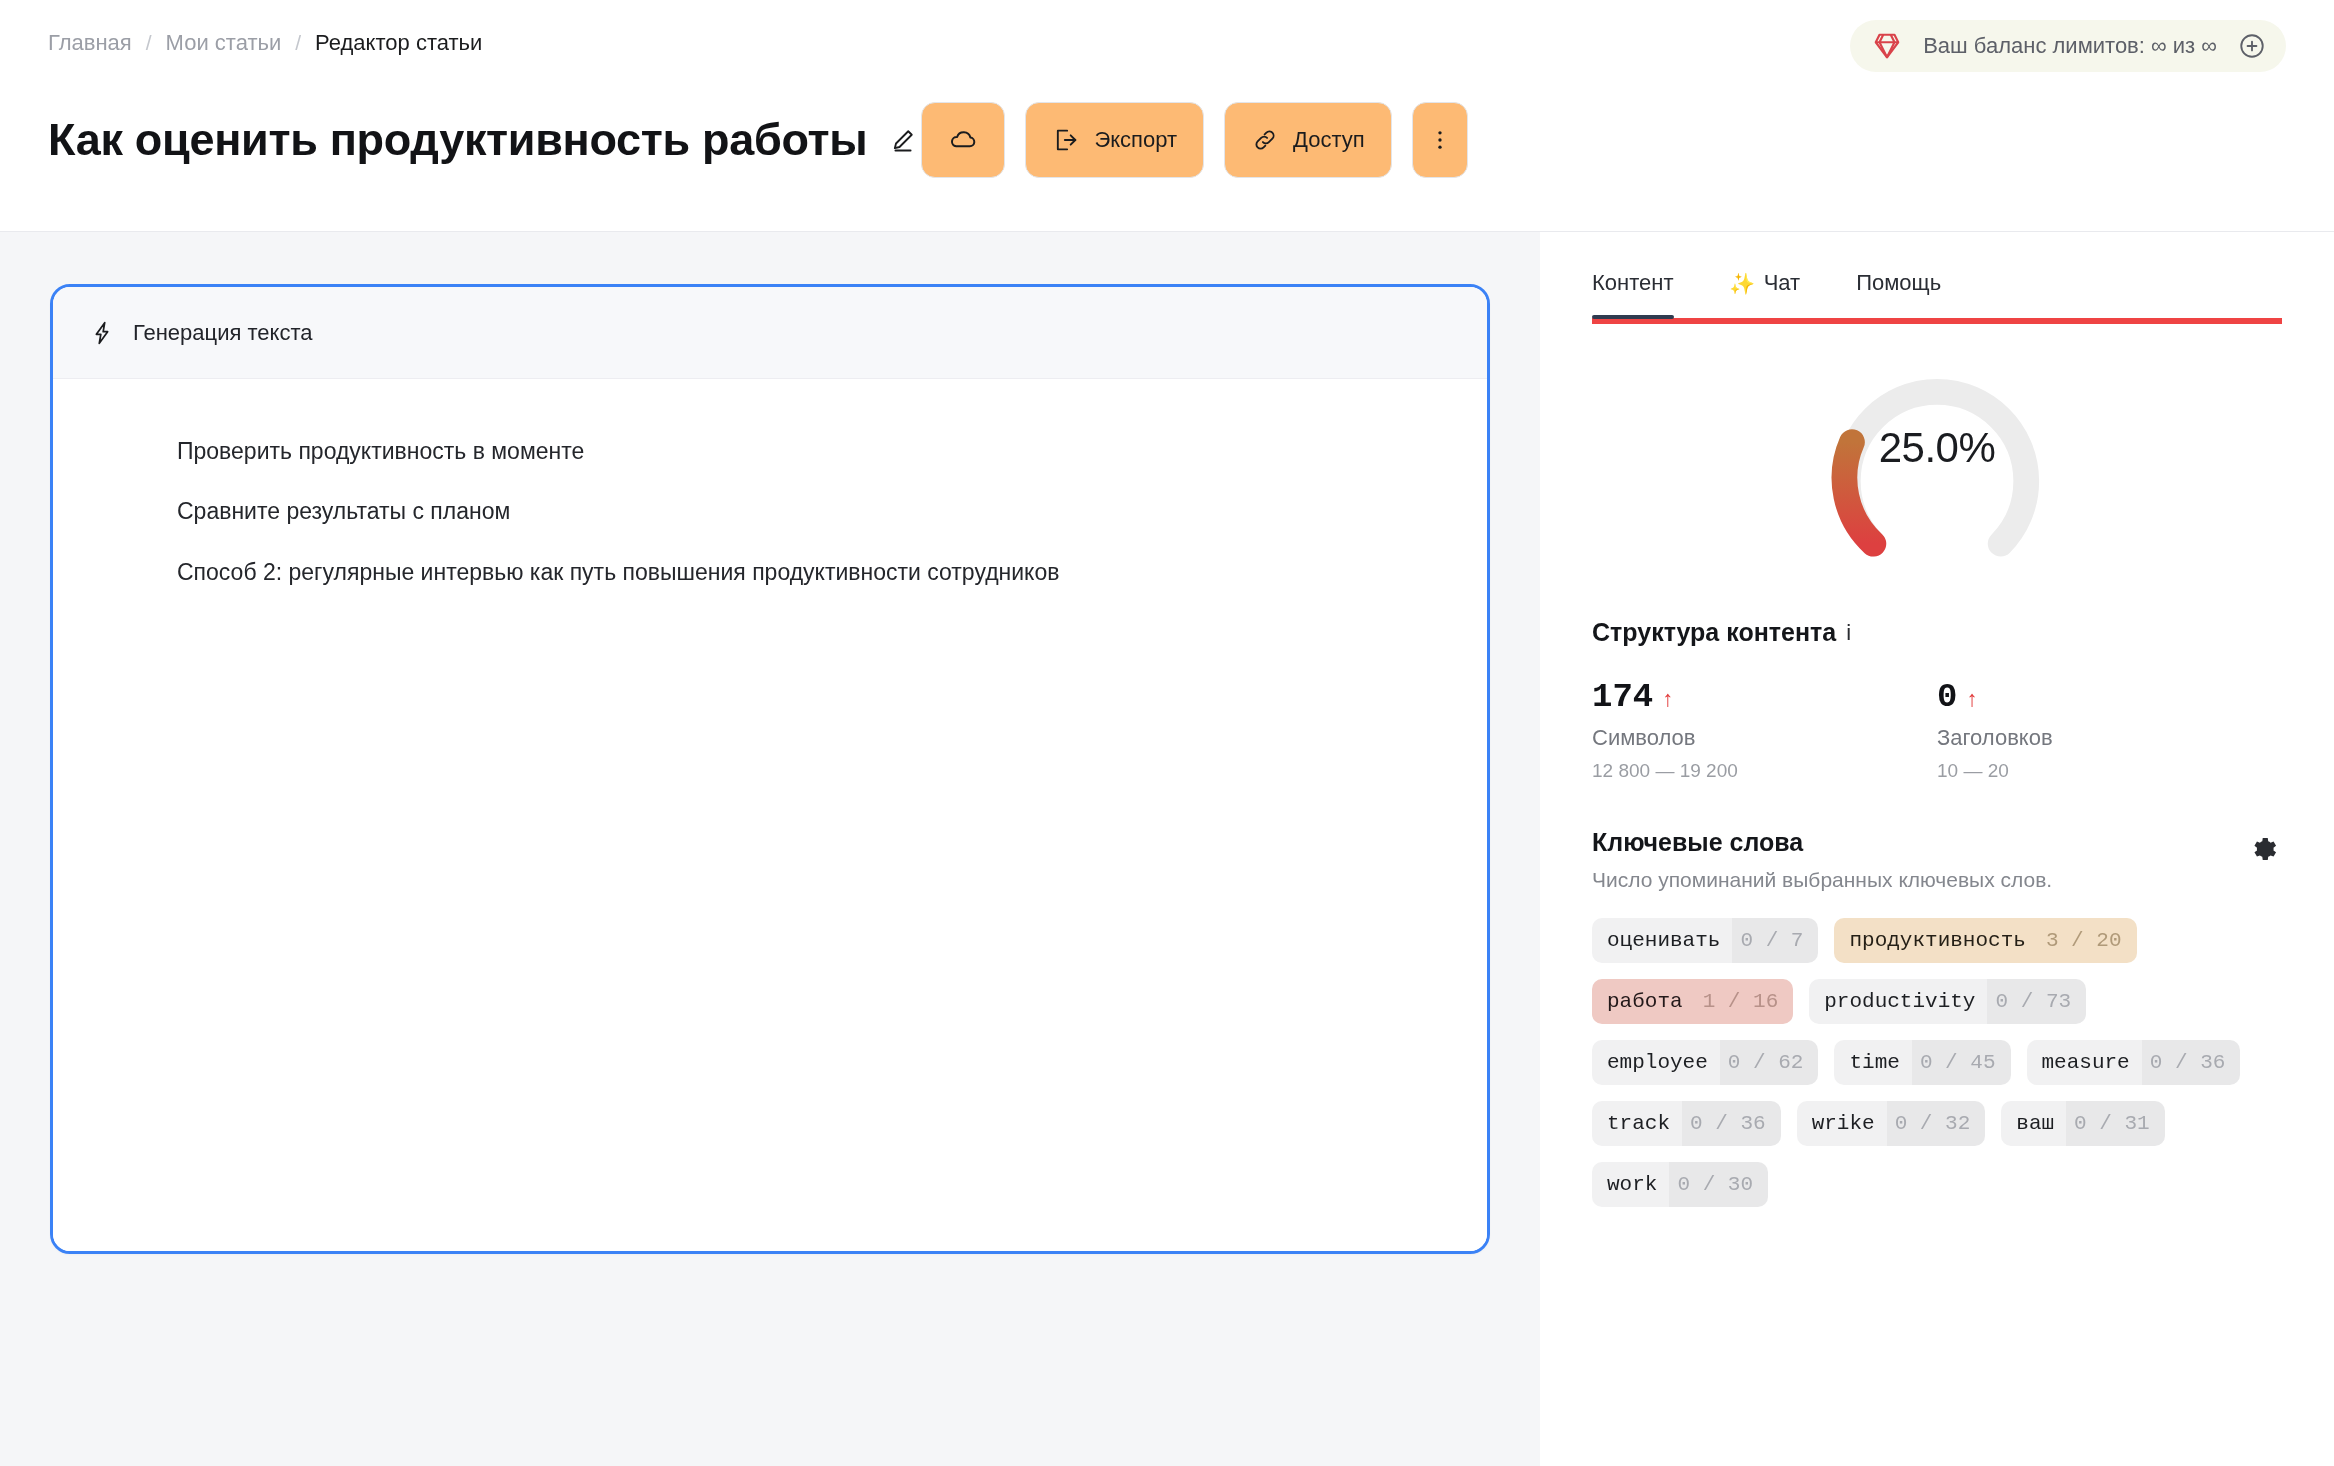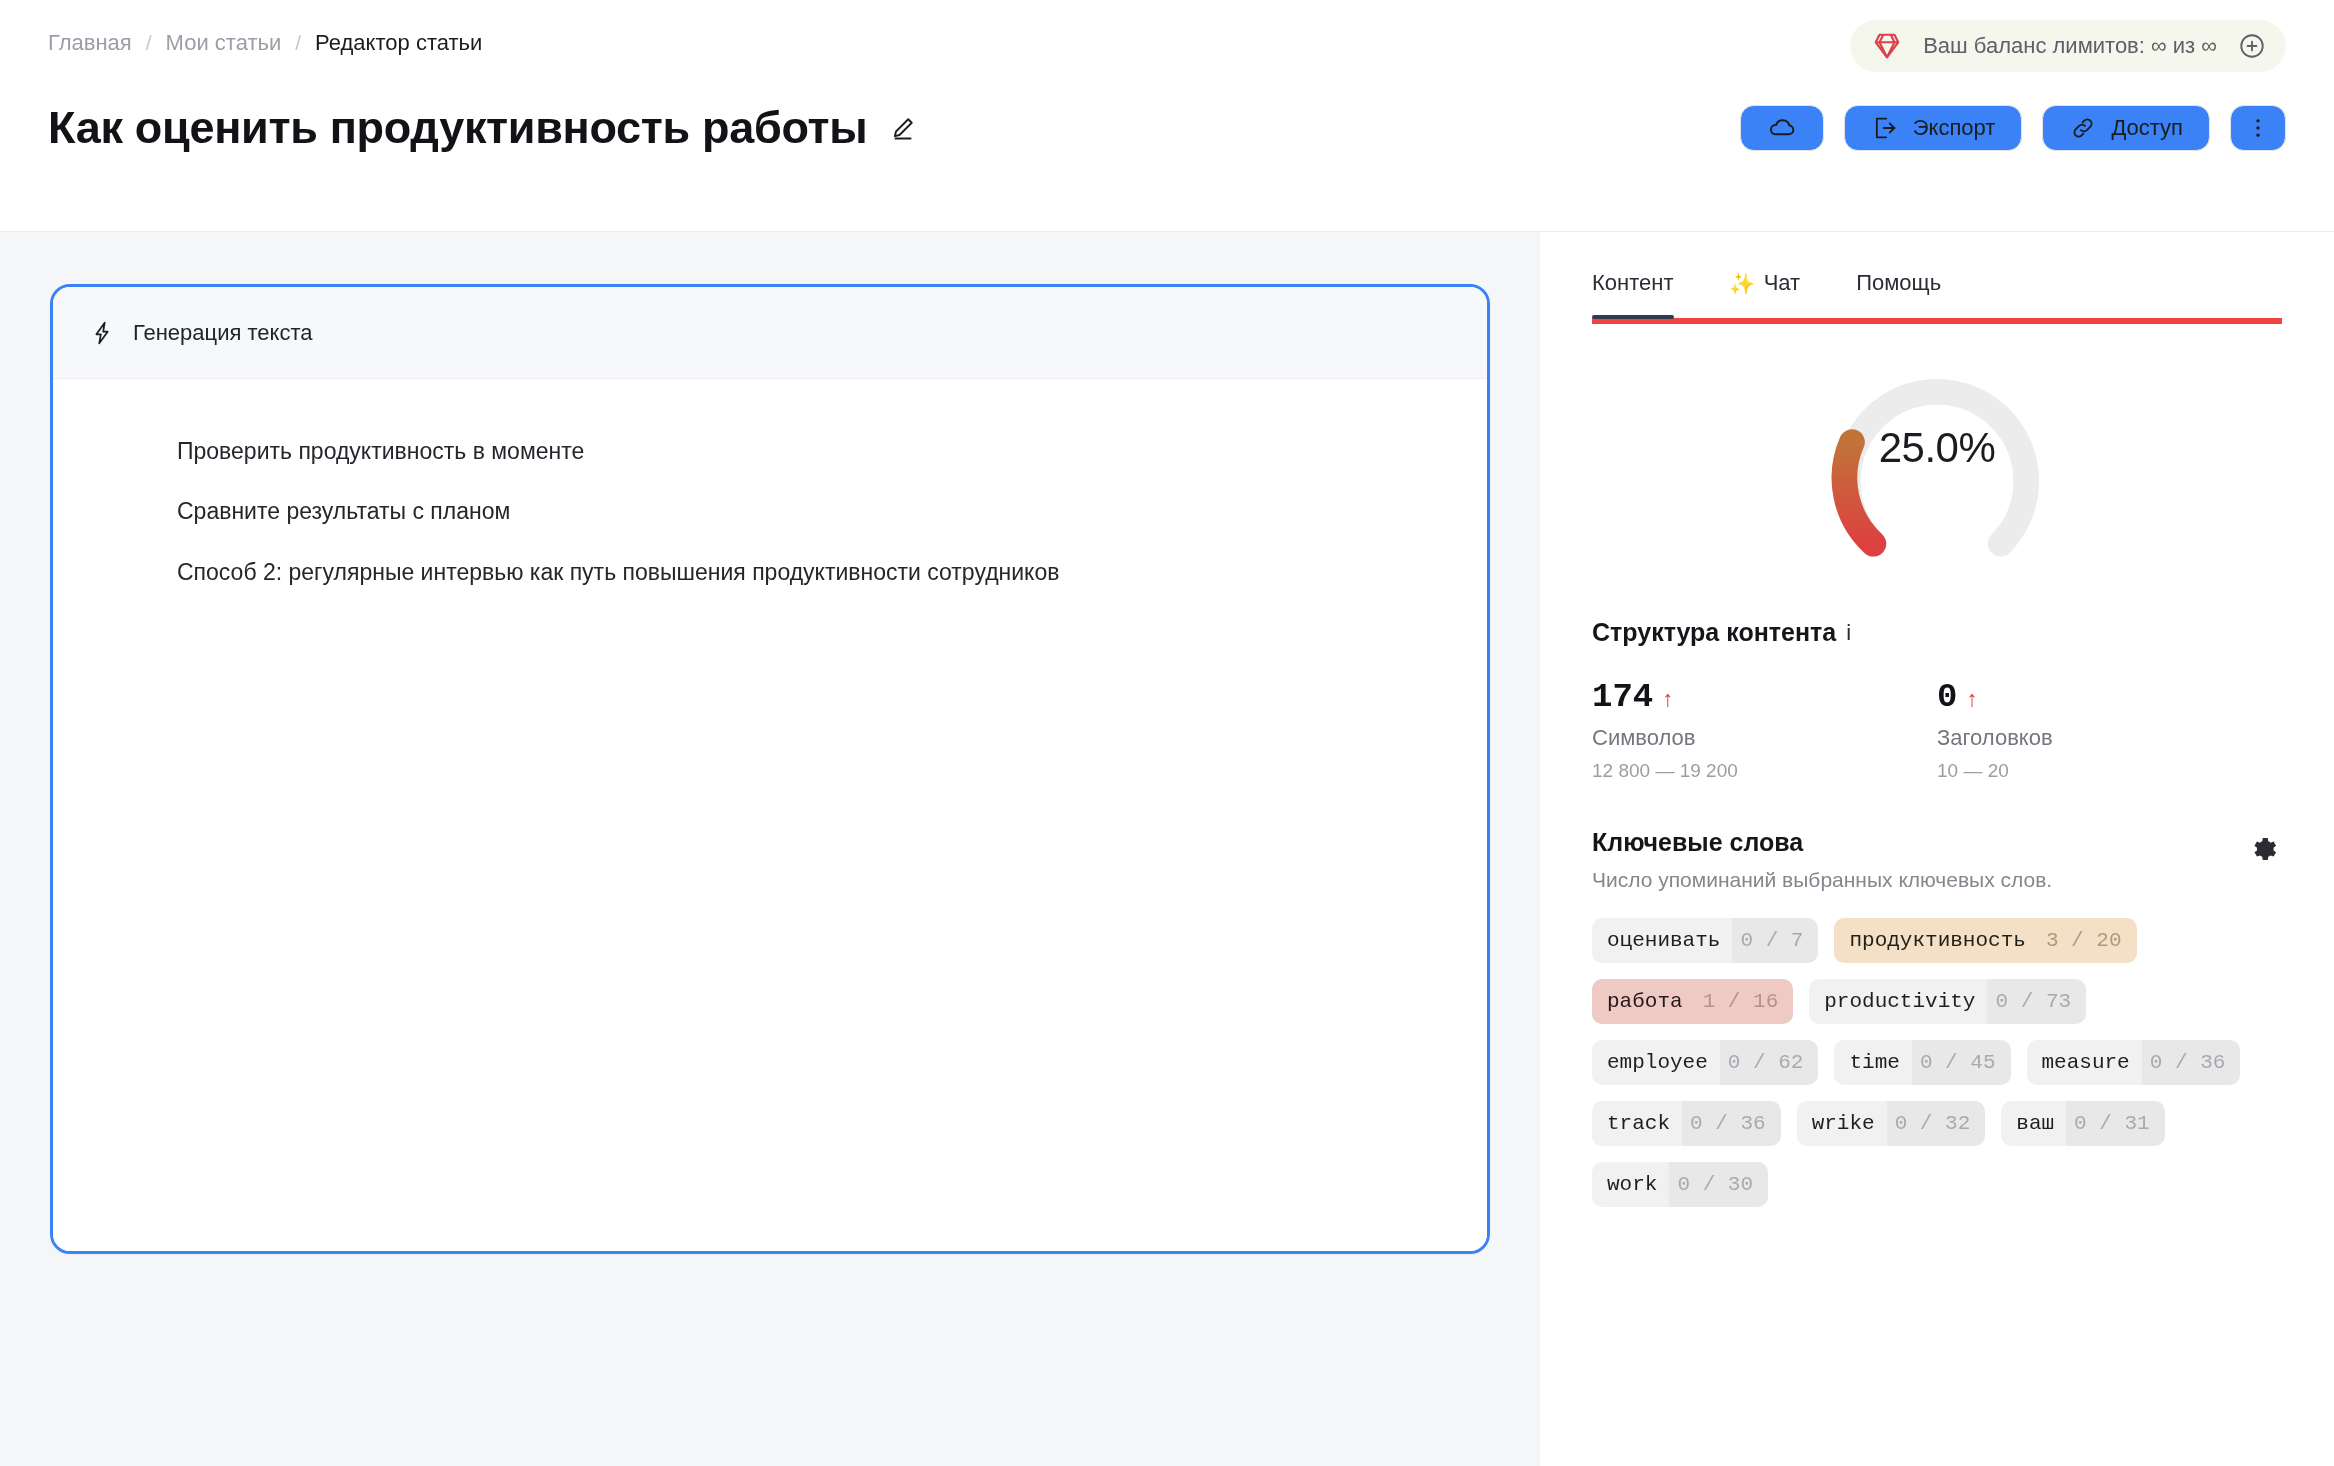--- a/index.html
+++ b/index.html
@@ -67,21 +67,21 @@
     font-size: 22px;
     color: #5d6068;
     white-space: nowrap;
   }
   .gem { flex: 0 0 auto; display: block; }
   .plus-circle { flex: 0 0 auto; display: block; }
 
   .title-row {
     display: flex;
     align-items: center;
-    justify-content: space-between;
+    justify-content: flex-start;
     padding-top: 16px;
   }
   .title-wrap {
     display: flex;
     align-items: center;
     gap: 18px;
   }
   .page-title {
     font-size: 45px;
     font-weight: 700;
@@ -98,24 +98,24 @@
     display: flex;
     align-items: center;
   }
 
   .actions {
     display: flex;
     align-items: center;
     gap: 20px;
   }
   .btn {
-    height: 46px;
+    height: 76px;
     border: 1px solid #e3e5e9;
     border-radius: 14px;
-    background: #3b82f6;
+    background: #fdba74;
     display: flex;
     align-items: center;
     justify-content: center;
     gap: 14px;
     font-family: inherit;
     font-size: 22px;
     color: #1b1c1e;
     padding: 0 26px;
     cursor: pointer;
     white-space: nowrap;

